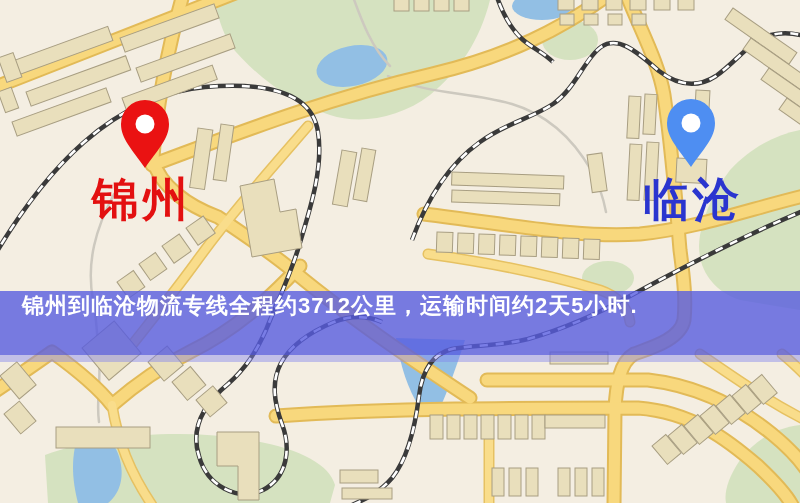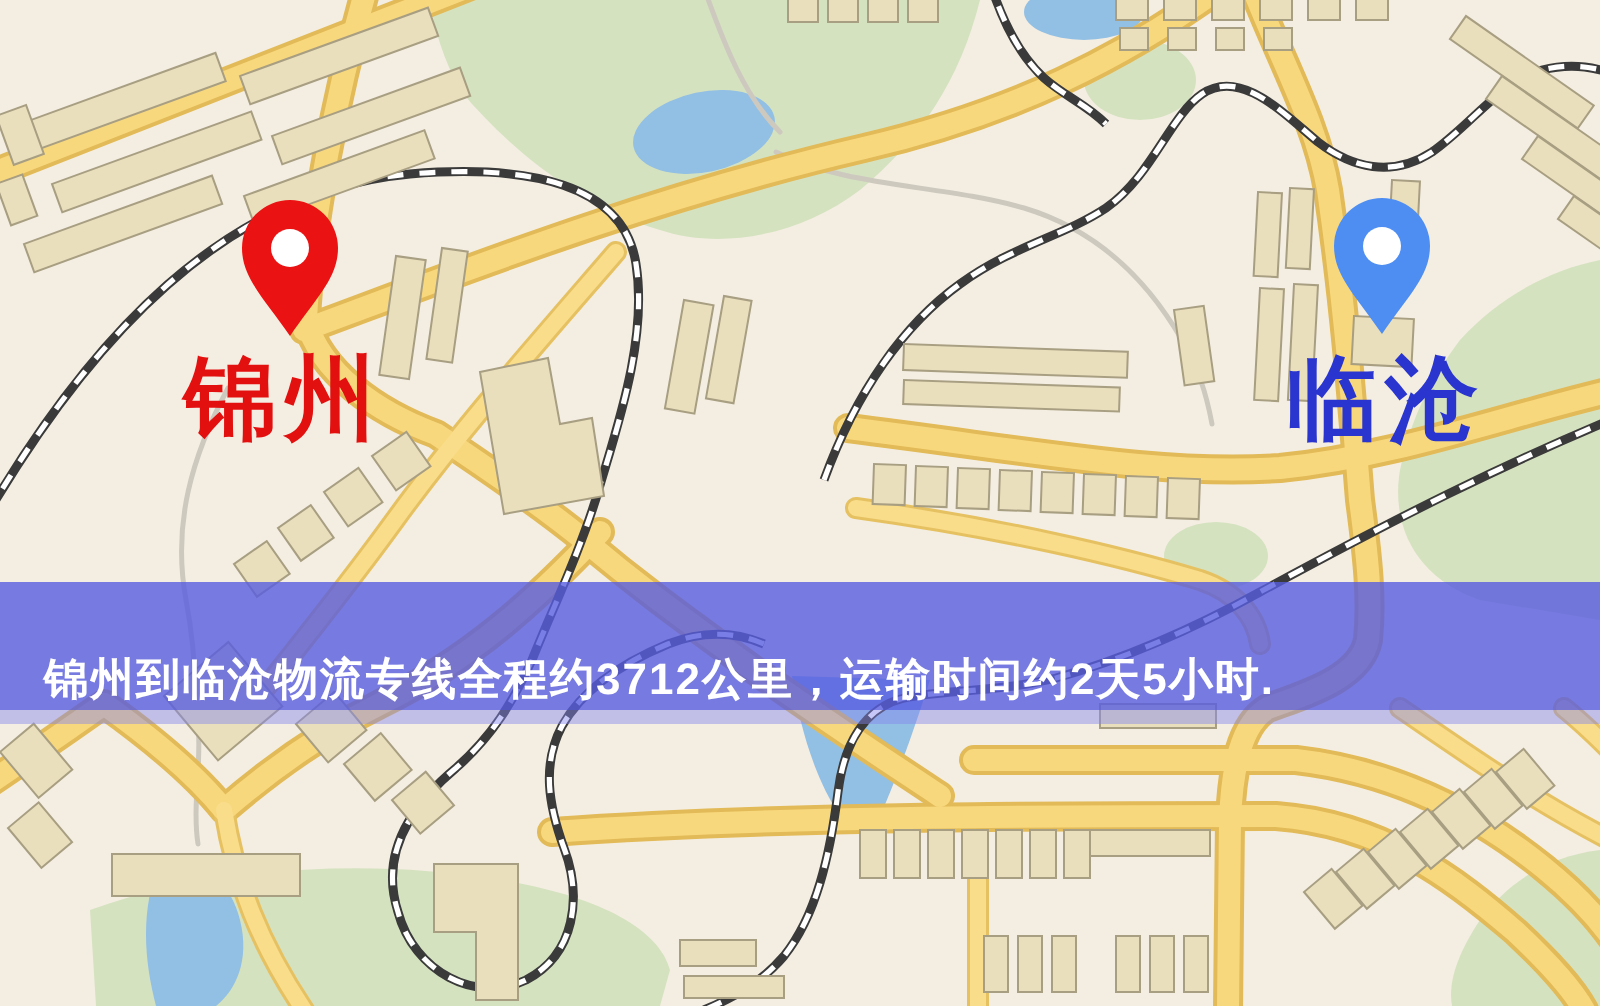--- a/index.html
+++ b/index.html
@@ -20,21 +20,21 @@
   .water{fill:#92bfe4;}
 
   .city-label{position:absolute;font-weight:700;font-size:46px;line-height:1;
               letter-spacing:4px;white-space:nowrap;pointer-events:none;}
   .city-label.origin{left:92px;top:176px;color:#e31010;}
   .city-label.dest{left:643px;top:176px;color:#2a35cf;}
 
   .banner{position:absolute;left:0;top:291px;width:800px;height:64px;
           background:rgba(88,92,224,0.80);
           box-shadow:0 7px 0 0 rgba(130,134,238,0.45);
-          display:flex;align-items:flex-end;}
+          display:flex;align-items:flex-start;}
   .banner span{color:#ffffff;font-size:22px;font-weight:700;letter-spacing:1px;
                padding-left:22px;white-space:nowrap;}
 </style>
 </head>
 <body>
 
 <div class="stage">
 
 <svg width="800" height="503" viewBox="0 0 800 503" xmlns="http://www.w3.org/2000/svg" xmlns:xlink="http://www.w3.org/1999/xlink">
 

